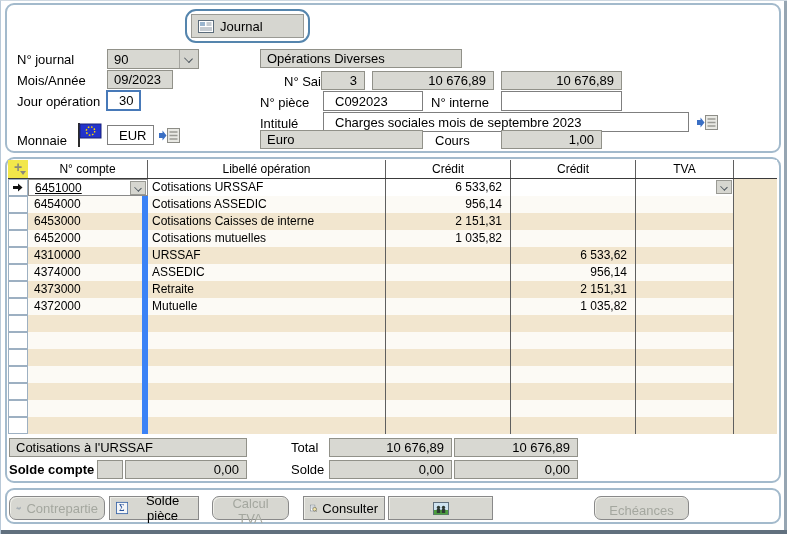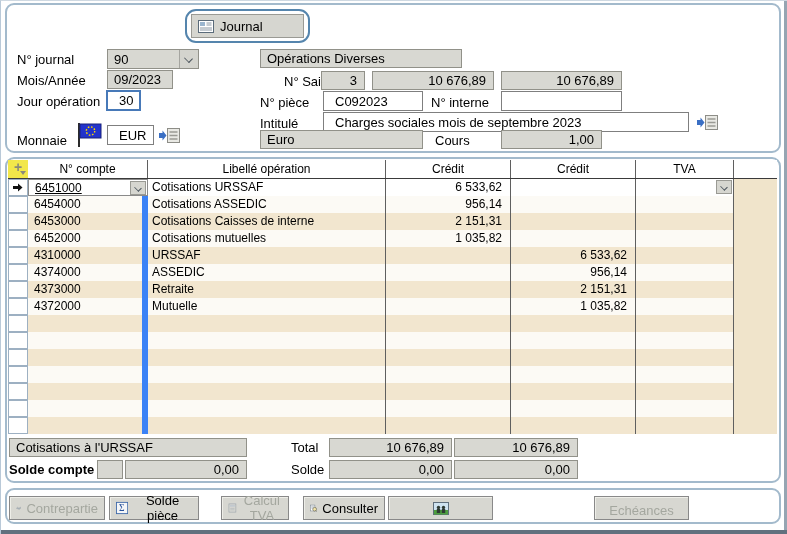--- a/index.html
+++ b/index.html
@@ -63,21 +63,21 @@
   .dead{width:43px;background:#f0e4cb;}
   .grow:first-child .cell-compte{border:1px solid #8a8a8a;text-decoration:underline;}
   .dd{position:absolute;right:1px;top:1px;width:16px;height:14px;background:#d6d6d0;border:1px solid #9a9a94;box-sizing:border-box;}
   .dd::after{content:"";position:absolute;left:4px;top:3px;width:5px;height:5px;
       border-right:1.5px solid #49525a;border-bottom:1.5px solid #49525a;transform:rotate(45deg) scaleY(.8);}
 
   
   .tbtn{position:absolute;top:495px;height:24px;background:#d7d7d1;border:1px solid #898989;
       box-sizing:border-box;display:flex;align-items:center;justify-content:center;gap:5px;
       font-family:inherit;font-size:13px;cursor:pointer;box-shadow:inset 1px 1px 0 #eeeee8;}
-  .tbtn.disabled{color:#a4a79f;cursor:default;}
+  .tbtn.disabled{color:#a4a79f;cursor:default;border-radius:7px;}
 </style>
 </head>
 <body>
 
 <div class="window">
 
   <div class="panel top-panel">
     <div class="focus-ring">
       <button class="journal-btn">
         <svg width="16" height="13" viewBox="0 0 16 13">
@@ -348,21 +348,21 @@
   </button>
 
   <button class="tbtn" style="left:108px;width:90px;">
     <svg width="14" height="14" viewBox="0 0 14 14">
       <rect x="0.5" y="0.5" width="13" height="13" fill="#f4f6f8" stroke="#3a66a8"></rect>
       <text x="3.4" y="11" font-size="11" font-family="Liberation Serif, serif" fill="#28529c">Σ</text>
     </svg>
     <span>Solde pièce</span>
   </button>
 
-  <button class="tbtn disabled" style="left:220px;width:68px;">
+  <button class="tbtn disabled" style="left:211px;width:77px;flex-direction:column;">
     <svg width="14" height="14" viewBox="0 0 14 14">
       <rect x="1.5" y="0.5" width="11" height="13" fill="#d9d9d3" stroke="#9aa3ab"></rect>
       <rect x="3" y="2" width="8" height="3" fill="#c2c9cf"></rect>
       <path d="M3.5 7.5h7 M3.5 10h7" stroke="#aab1b8" fill="none"></path>
     </svg>
     <span>Calcul TVA</span>
   </button>
 
   <button class="tbtn" style="left:302px;width:82px;">
     <svg width="15" height="15" viewBox="0 0 15 15">

